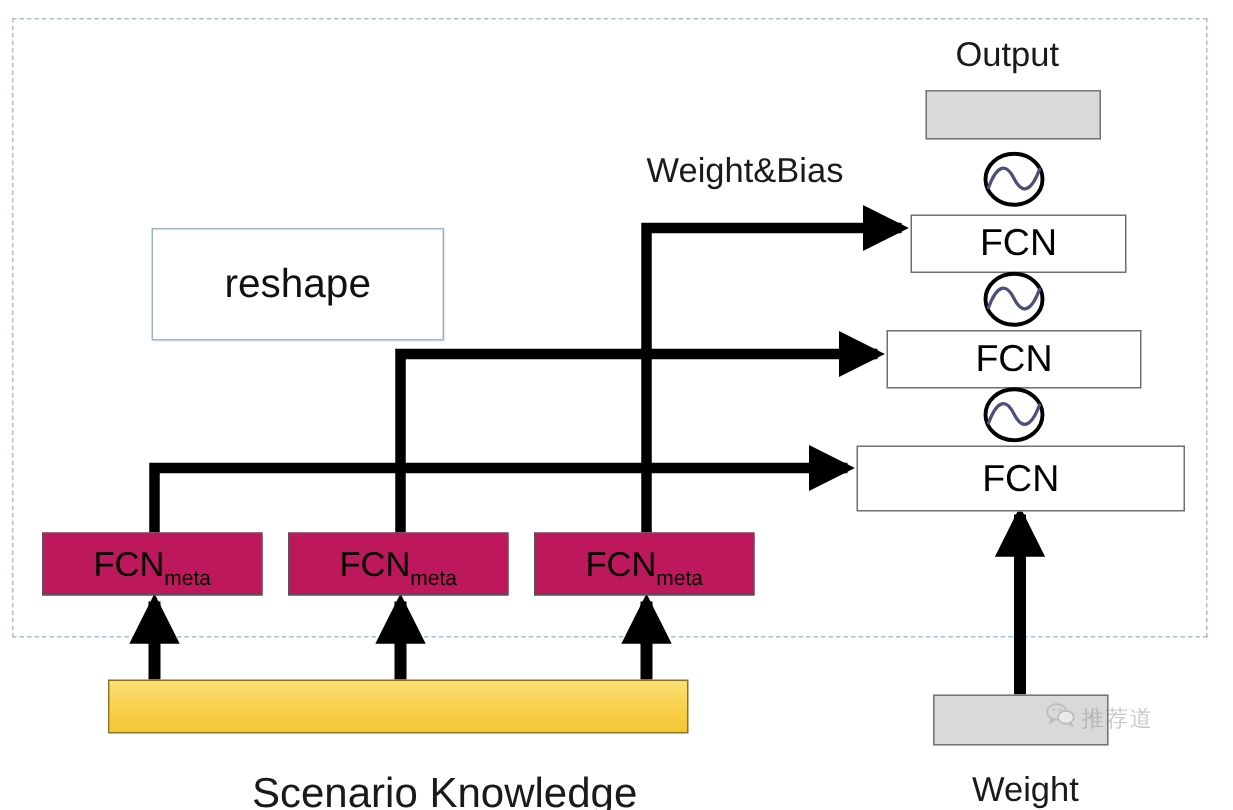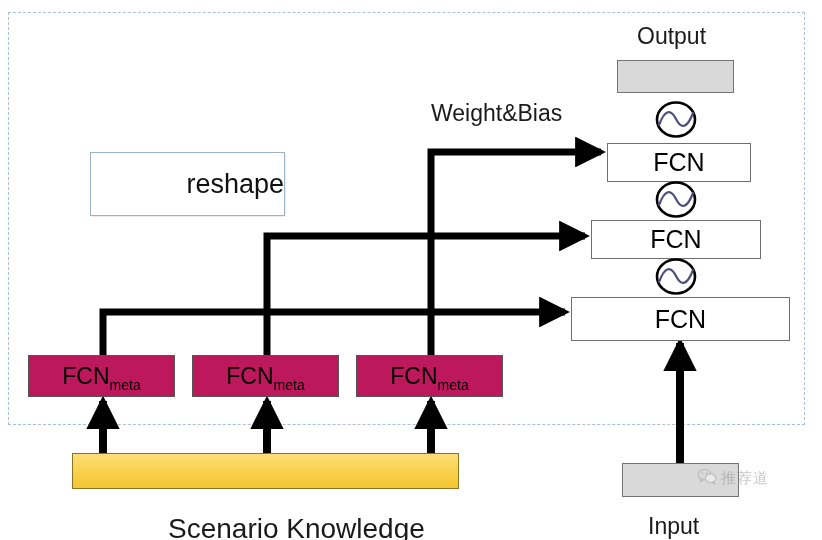--- a/index.html
+++ b/index.html
@@ -156,27 +156,27 @@
 
     <path d="M 680 463 L 680 343" fill="none" stroke="#000000" stroke-width="8" marker-end="url(#ahv)"></path>
   </svg>
 
   <div class="caption cap-output" style="left:637px; top:23px;">Output</div>
 
   <div class="caption cap-wb" style="left:431px; top:100px;">Weight&amp;Bias</div>
 
   <div class="caption cap-scen" style="left:168px; top:513px;">Scenario Knowledge</div>
 
-  <div class="caption cap-input" style="left:648px; top:513px;">Input</div>
+  <div class="caption cap-input" style="left:648px; top:513px;">Weight</div>
 
   <div class="node gray-bar" style="left:617px; top:60px; width:117px; height:33px;">
     <span class="node-label"></span>
   </div>
 
-  <div class="node reshape-box" style="left:90px; top:152px; width:195px; height:64px;justify-content:flex-end;">
+  <div class="node reshape-box" style="left:101px; top:152px; width:195px; height:75px;">
     <span class="node-label">reshape</span>
   </div>
 
   <div class="node fcn-box" style="left:607px; top:143px; width:144px; height:39px;">
     <span class="node-label">FCN</span>
   </div>
 
   <div class="node fcn-box" style="left:591px; top:220px; width:170px; height:39px;">
     <span class="node-label">FCN</span>
   </div>

